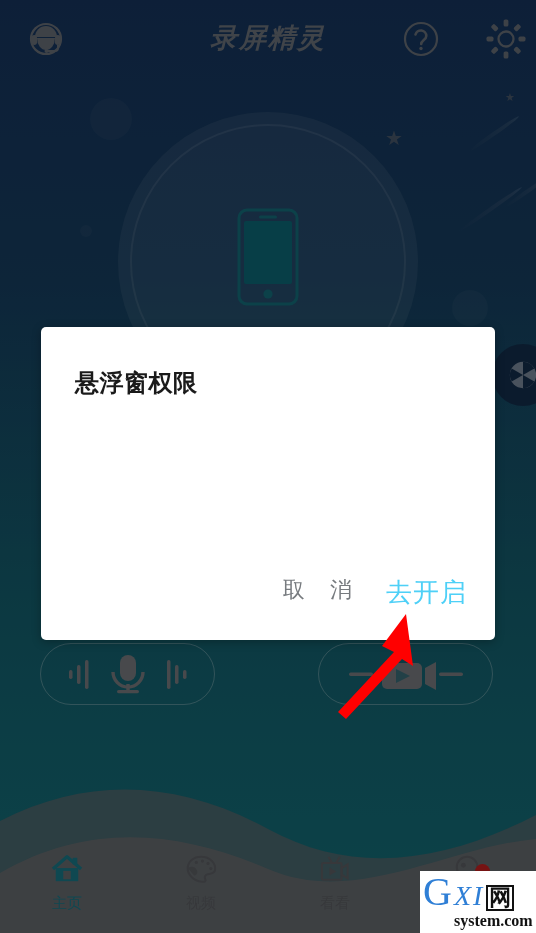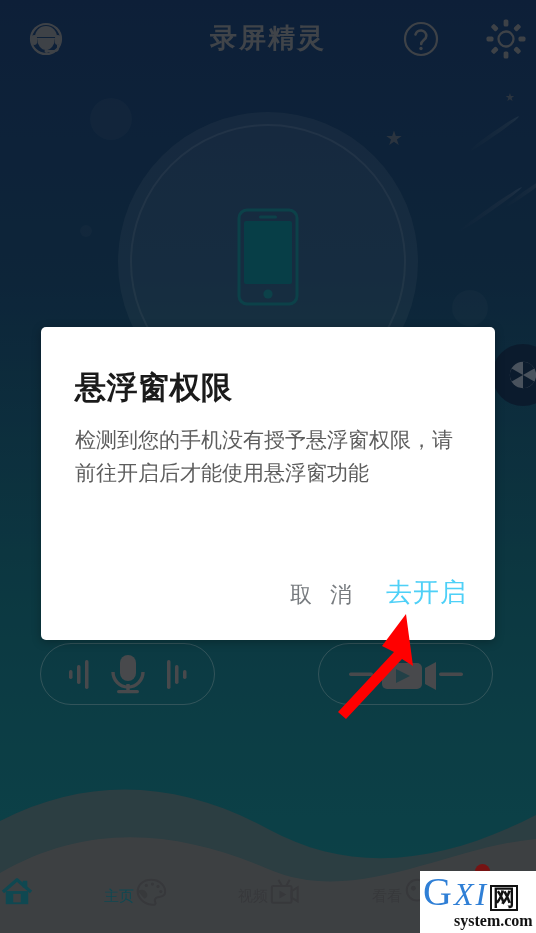--- a/index.html
+++ b/index.html
@@ -19,20 +19,21 @@
   
   #scrim {
     position:absolute; inset:0;
     background:rgba(0,0,0,0.42);
     z-index:50;
   }
   
   #header {
     position:absolute; top:0; left:0; width:536px; height:78px;
     z-index:10;
+    font-style:italic;
   }
   #header .title {
     position:absolute; left:0; right:0; top:20px;
     text-align:center;
     font-size:27px; font-weight:bold;
     color:#6e757e;
     letter-spacing:2px;
   }
   .hdr-icon { position:absolute; }
   #support-icon { left:24px; top:17px; width:44px; height:44px; }
@@ -93,50 +94,50 @@
   #mic-pill { left:40px; top:643px; width:175px; }
   #cam-pill { left:318px; top:643px; width:175px; }
   
   .wave { position:absolute; left:0; width:536px; z-index:3; }
   
   #bottom-nav {
     position:absolute; left:0; bottom:0; width:536px; height:83px;
     display:flex; z-index:8;
   }
   .nav-item {
-    flex:1; display:flex; flex-direction:row;
-    align-items:center; justify-content:space-between;
+    flex:1; display:flex; flex-direction:column;
+    align-items:center; justify-content:flex-start;
     position:relative; padding-top:4px;
   }
   .nav-label { font-size:15px; margin-top:6px; color:#5f6166; }
   .nav-item.active .nav-label { color:#1b7c8c; }
   .nav-badge {
     position:absolute; width:15px; height:15px; border-radius:50%;
     background:#cc2121; top:14px; right:46px;
   }
   
   #dialog {
     position:absolute; left:41px; top:327px;
     width:454px; height:313px;
     background:#ffffff; border-radius:5px;
     z-index:60;
     box-shadow:0 2px 10px rgba(0,0,0,0.28);
   }
   #dialog-title {
     position:absolute; left:34px; top:40px;
-    font-size:31px; font-weight:bold; color:#1a1a1a;
+    font-size:24px; font-weight:bold; color:#1a1a1a;
     letter-spacing:0.5px;
   }
   #dialog-message {
     position:absolute; left:34px; top:96px; width:390px;
     font-size:21px; line-height:33px; color:#5d5d5d;
   }
   #dialog-actions {
     position:absolute; right:26px; bottom:26px;
-    display:flex; align-items:flex-end; gap:24px;
+    display:flex; align-items:flex-start; gap:24px;font-family:Liberation Mono, monospace;
   }
   #cancel-button {
     font-size:22px; color:#777b7f; letter-spacing:6px;
     background:none; border:none; cursor:pointer;
     font-family:inherit; padding:4px 2px;
   }
   #confirm-button {
     font-size:26px; color:#4ed0f7; letter-spacing:1px;
     background:none; border:none; cursor:pointer;
     font-family:inherit; padding:4px 2px; font-weight:500;
@@ -156,21 +157,21 @@
   #watermark .wm-row1 {
     position:absolute; left:3px; top:1px;
     display:flex; align-items:baseline;
   }
   #watermark .wm-g {
     font-family:"Liberation Serif","DejaVu Serif",serif;
     font-size:40px; color:#2f7fd6; line-height:1;
   }
   #watermark .wm-xi {
     font-family:"Liberation Serif","DejaVu Serif",serif;
-    font-style:italic; font-size:32px; color:#2f7fd6;
+    font-style:italic; font-size:28px; color:#2f7fd6;
     letter-spacing:2px; margin-left:2px;text-align:center;
   }
   #watermark .wm-cn {
     font-size:22px; color:#111; font-weight:bold;
     border:2px solid #111; line-height:1; padding:0 1px; margin-left:2px;
   }
   #watermark .wm-row2 {
     position:absolute; left:34px; top:41px;
     font-family:Liberation Serif, serif;
     font-size:16px; font-weight:bold; color:#111; letter-spacing:0px;
@@ -329,21 +330,20 @@
       <span class="nav-badge"></span>
       <span class="nav-label"></span>
     </div>
 
   </div>
 
   <div id="scrim"></div>
 
   <div id="dialog">
     <div id="dialog-title">悬浮窗权限</div>
-    <div id="dialog-message">检测到您的手机没有授予悬浮窗权限，请前往开启后才能使用悬浮窗功能</div>
     <div id="dialog-actions">
       <button id="cancel-button">取 消</button>
       <button id="confirm-button">去开启</button>
     </div>
   </div>
 
   <svg id="annotation-arrow" viewBox="0 0 110 125">
     <g fill="#ff0000">
       <path d="M86 14 L62 46 L74 52 L18 112 L26 119 L82 59 L93 66 Z"></path>
     </g>

